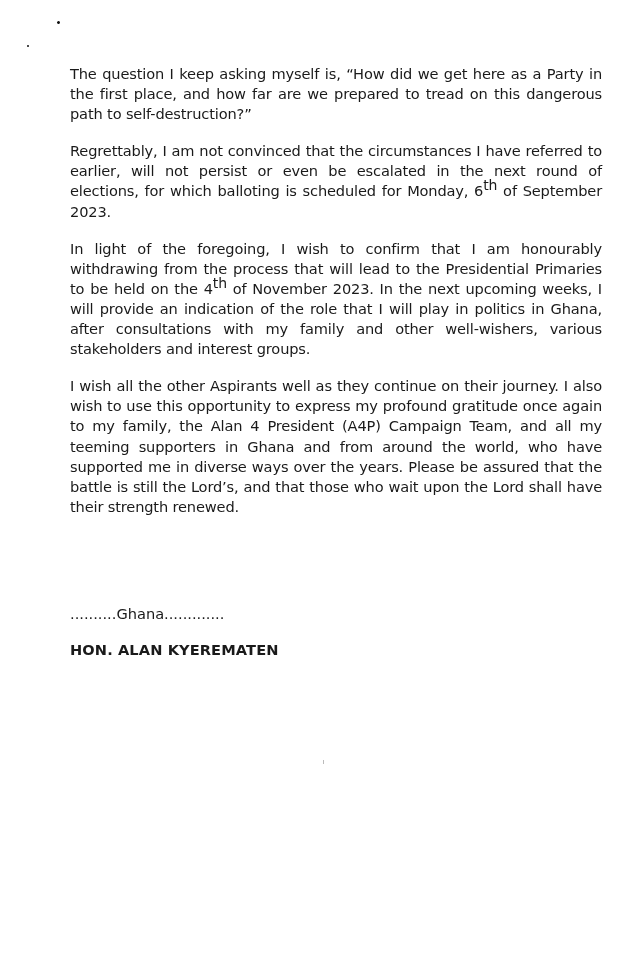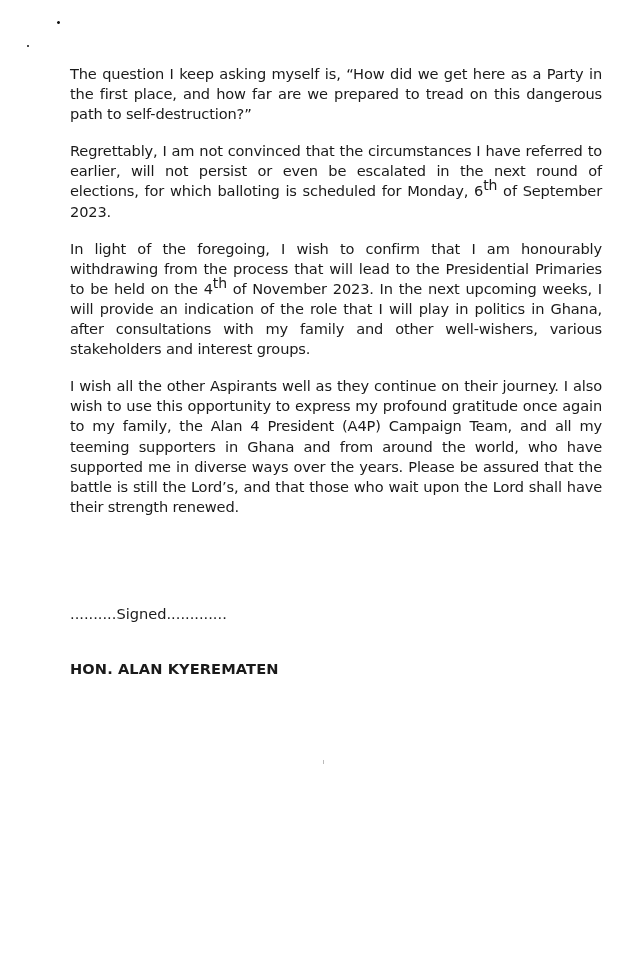--- a/index.html
+++ b/index.html
@@ -60,21 +60,20 @@
       line-height: 20px;
     }
     .signatory {
       position: absolute;
       left: 70px;
       top: 640px;
       font-size: 14.6px;
       line-height: 20px;
       font-weight: bold;
       letter-spacing: 0.1px;
-      margin-top: 19px;
     }
     .scan-mark {
       position: absolute;
       left: 323px;
       top: 760px;
       width: 1px;
       height: 4px;
       background: #bbb;
     }
   </style>
@@ -93,17 +92,17 @@
       <span>Regrettably, I am not convinced that the circumstances I have referred to earlier, will not persist or even be escalated in the next round of elections, for which balloting is scheduled for Monday, 6</span><sup>th</sup><span> of September 2023.</span>
     </p>
     <p class="para">
       <span>In light of the foregoing, I wish to confirm that I am honourably withdrawing from the process that will lead to the Presidential Primaries to be held on the 4</span><sup>th</sup><span> of November 2023. In the next upcoming weeks, I will provide an indication of the role that I will play in politics in Ghana, after consultations with my family and other well-wishers, various stakeholders and interest groups.</span>
     </p>
     <p class="para">
       <span>I wish all the other Aspirants well as they continue on their journey. I also wish to use this opportunity to express my profound gratitude once again to my family, the Alan 4 President (A4P) Campaign Team, and all my teeming supporters in Ghana and from around the world, who have supported me in diverse ways over the years. Please be assured that the battle is still the Lord’s, and that those who wait upon the Lord shall have their strength renewed.</span>
     </p>
   </div>
 
-  <div class="signed">..........Signed.............</div>
+  <div class="signed">..........Ghana.............</div>
   <div class="signatory">HON. ALAN KYEREMATEN</div>
 
   <span class="scan-mark"></span>
 </div>
 
 </body></html>

